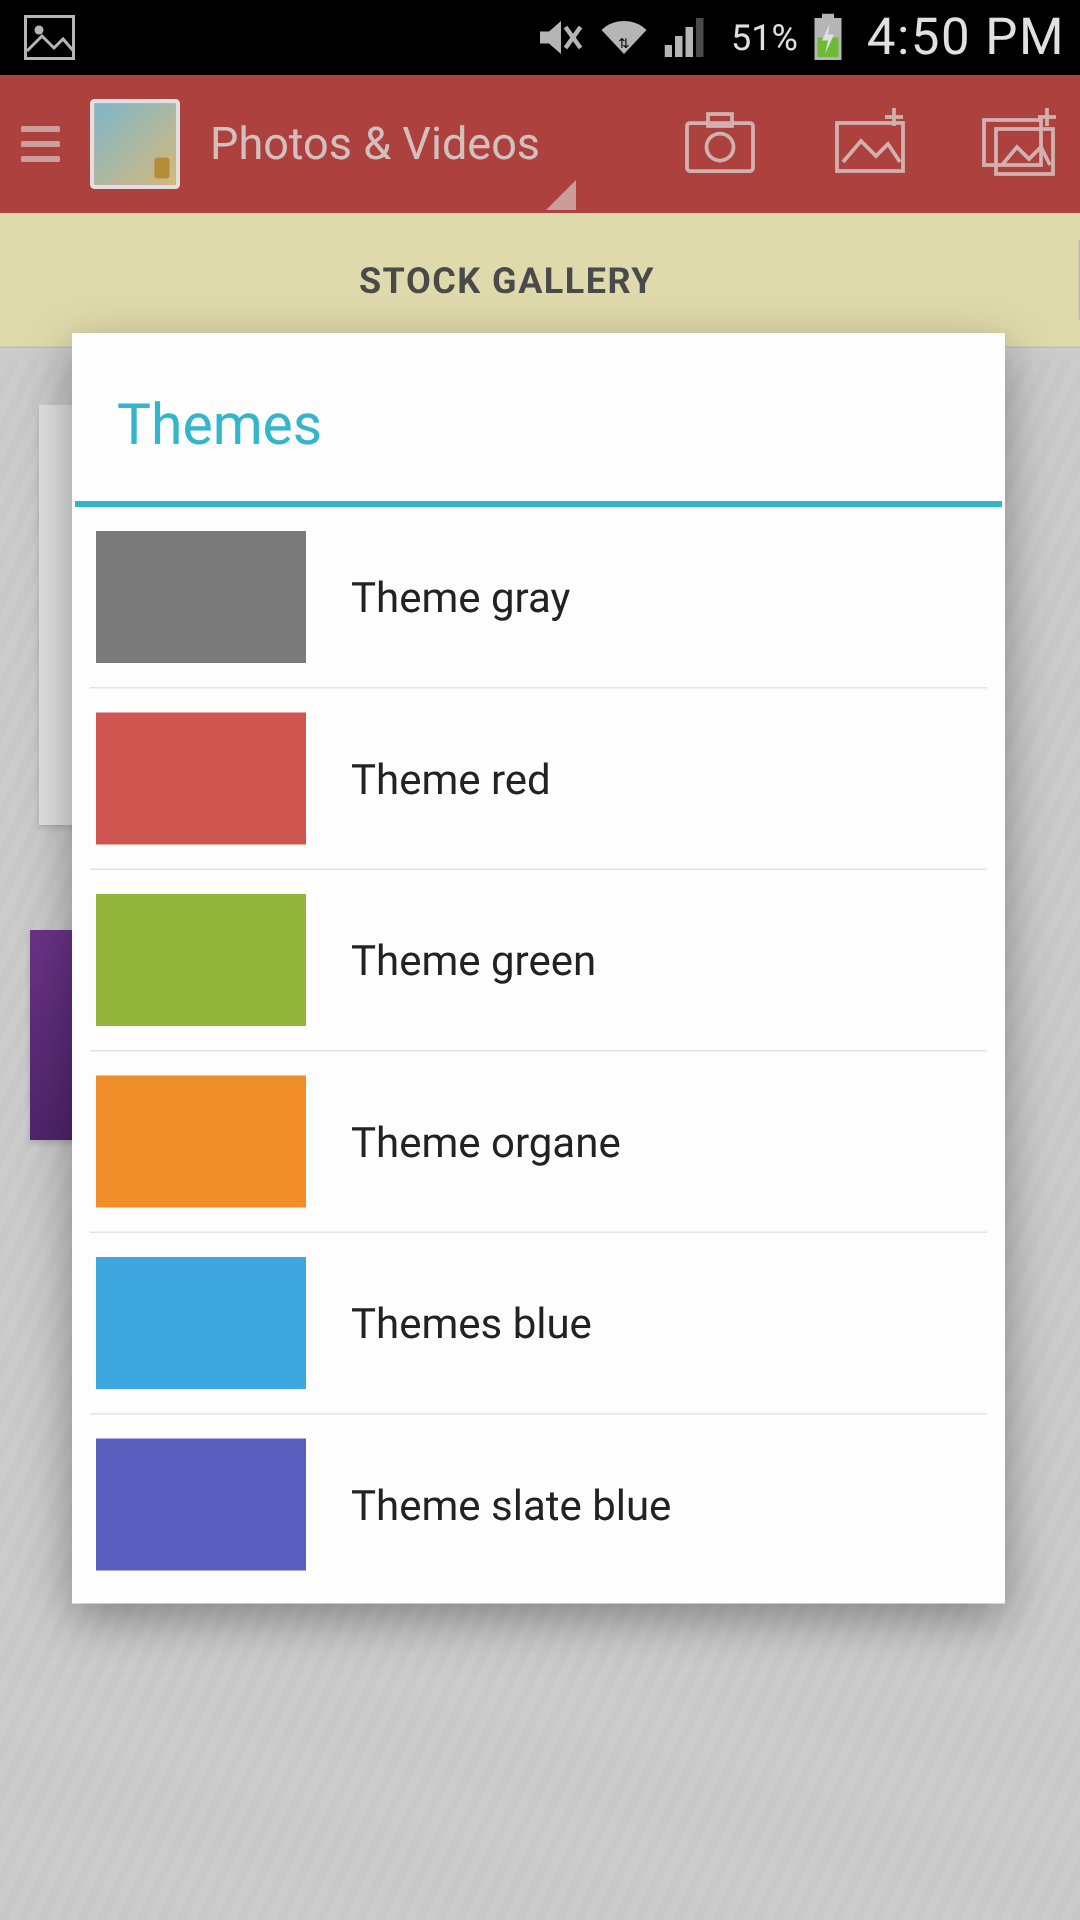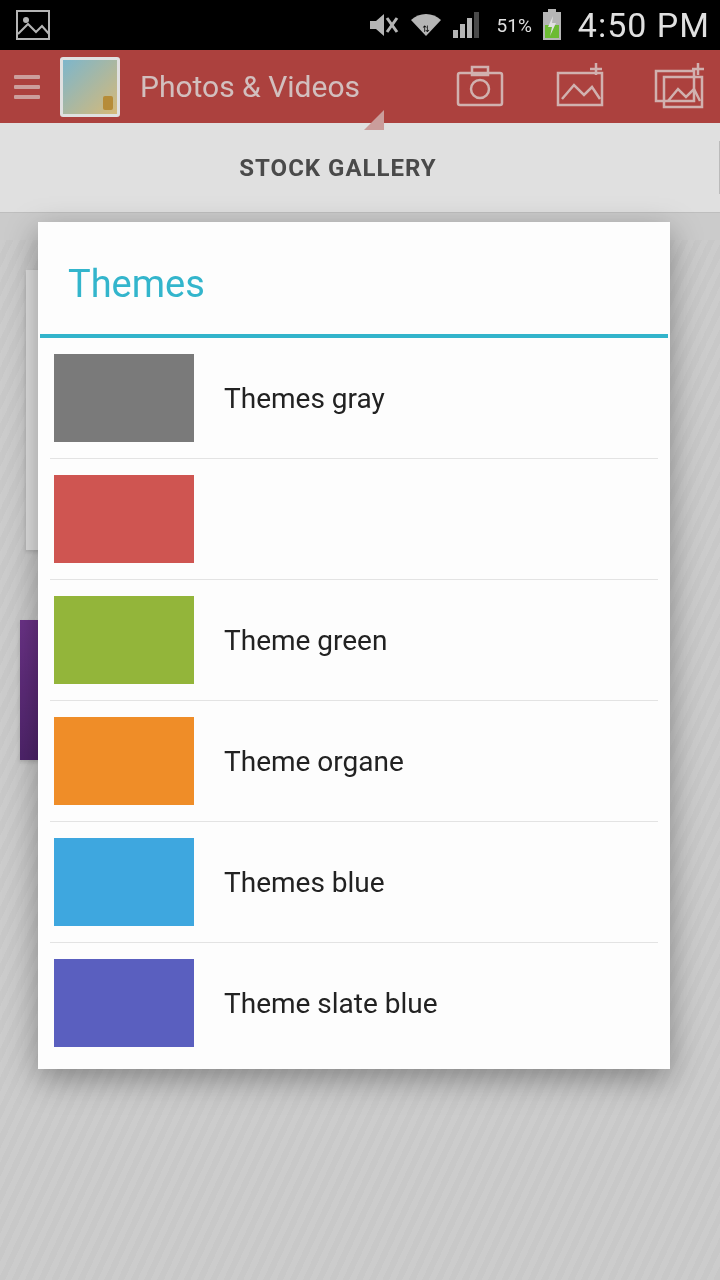--- a/index.html
+++ b/index.html
@@ -1,54 +1,54 @@
 <!DOCTYPE html>
 <html><head>
 <meta charset="utf-8">
 <style>
 * { margin: 0; padding: 0; box-sizing: border-box; font-family: Roboto, Arial, sans-serif; }
 html, body { width: 720px; height: 1280px; overflow: hidden; }
 body { background: #e8e8e8; position: relative; }
 
 
 .status-bar { height: 50px; background: #000; color: #fff; display: flex; align-items: center; justify-content: flex-end; padding: 0 10px; gap: 10px; font-size: 28px; }
-.status-bar .pct { font-size: 19px; margin-left: 4px; }
+.status-bar .pct { font-size: 24px; margin-left: 4px; }
 .status-bar .time { font-size: 34px; margin-left: 6px; letter-spacing: 1px; }
 .status-bar .left-group { margin-right: auto; margin-left: 6px; }
 .status-bar svg { display: block; }
 
 
-.app-bar { height: 73px; background: #c44a47; display: flex; align-items: center; padding: 0 14px; gap: 20px; color: #f5d8d7; }
+.app-bar { height: 92px; background: #c44a47; display: flex; align-items: center; padding: 0 14px; gap: 20px; color: #f5d8d7; }
 .app-bar .menu-icon { width: 26px; display: flex; flex-direction: column; gap: 6px; }
 .app-bar .menu-icon span { height: 4px; background: #e9b4b2; border-radius: 1px; }
 .app-bar .app-logo { width: 60px; height: 60px; background: linear-gradient(135deg,#8fd0e8,#f3d38a); border: 3px solid #fff; border-radius: 3px; position: relative; overflow: hidden; }
 .app-bar .app-logo::after { content:""; position:absolute; right:4px; bottom:4px; width:10px; height:14px; background:#d0a040; border-radius:2px; }
 .app-bar .title-block { flex: 0 0 auto; position: relative; width: 240px; }
 .app-bar .title { font-size: 30px; color: #f0dad9; }
 .app-bar .title-block .spinner-tri { position: absolute; right: -4px; bottom: -26px; width: 0; height: 0; border-left: 20px solid transparent; border-bottom: 20px solid #e6b3b1; }
 .app-bar .spacer { flex: 1; }
 .app-bar .action-icons { display: flex; gap: 48px; align-items: center; }
 .app-bar .action-icons svg { width: 52px; height: 52px; stroke: #eecac8; fill: none; stroke-width: 2.5; }
 
 
-.tabs { height: 90px; background: #ffffff; display: flex; border-bottom: 1px solid #d9d9d9; gap: 43px; }
+.tabs { height: 90px; background: #fef9c3; display: flex; border-bottom: 1px solid #d9d9d9; gap: 43px; }
 .tabs .tab { flex: 1; display: flex; align-items: center; justify-content: center; font-size: 24px; font-weight: 700; color: #555; letter-spacing: 1px; }
 .tabs .divider { width: 1px; background: #d5d5d5; margin: 18px 0; }
 
 
 .bg-gallery { position: absolute; top: 240px; left: 0; right: 0; bottom: 0; background: repeating-linear-gradient(115deg,#e9e9e9 0 6px,#e4e4e4 6px 12px); }
 .bg-gallery .thumb { position: absolute; background:#fff; box-shadow: 0 2px 4px rgba(0,0,0,0.15); }
 .bg-gallery .thumb.t1 { left: 26px; top: 30px; width: 280px; height: 280px; }
 .bg-gallery .thumb.t2 { left: 20px; top: 380px; width: 80px; height: 140px; background: linear-gradient(#7a3a9a,#5a2a7a); }
 
 
 .scrim { position: absolute; inset: 0; background: rgba(0,0,0,0.12); }
 
 
-.dialog { position: absolute; left: 38px; right: 50px; top: 222px; background: #fdfdfd; box-shadow: 0 10px 30px rgba(0,0,0,0.35); padding-bottom: 6px; }
+.dialog { position: absolute; left: 48px; right: 50px; top: 222px; background: #fdfdfd; box-shadow: 0 10px 30px rgba(0,0,0,0.35); padding-bottom: 6px; }
 .dialog-title { color: #33b5cc; font-size: 38px; padding: 40px 30px 28px 30px; }
 .dialog-sep { height: 4px; background: #32b4cb; margin: 0 2px; }
 .theme-list { padding: 0 12px; }
 .theme-row { display: flex; align-items: center; gap: 30px; padding: 16px 0 16px 4px; border-bottom: 1px solid #e3e3e3; }
 .theme-row:last-child { border-bottom: none; }
 .swatch { width: 140px; height: 88px; flex: 0 0 140px; }
 .theme-label { font-size: 28px; color: #222; }
 
 </style>
 </head>
@@ -146,24 +146,25 @@
 </div>
 
 <div class="scrim"></div>
 
 <div class="dialog">
   <div class="dialog-title">Themes</div>
   <div class="dialog-sep"></div>
   <div class="theme-list">
     <div class="theme-row">
       <div class="swatch" style="background:#7a7a7a"></div>
-      <div class="theme-label">Themes gray</div>
+      <div class="theme-label">Theme gray</div>
     </div>
     <div class="theme-row">
       <div class="swatch" style="background:#cf5551"></div>
+      <div class="theme-label">Theme red</div>
     </div>
     <div class="theme-row">
       <div class="swatch" style="background:#93b53a"></div>
       <div class="theme-label">Theme green</div>
     </div>
     <div class="theme-row">
       <div class="swatch" style="background:#ef8d28"></div>
       <div class="theme-label">Theme organe</div>
     </div>
     <div class="theme-row">

